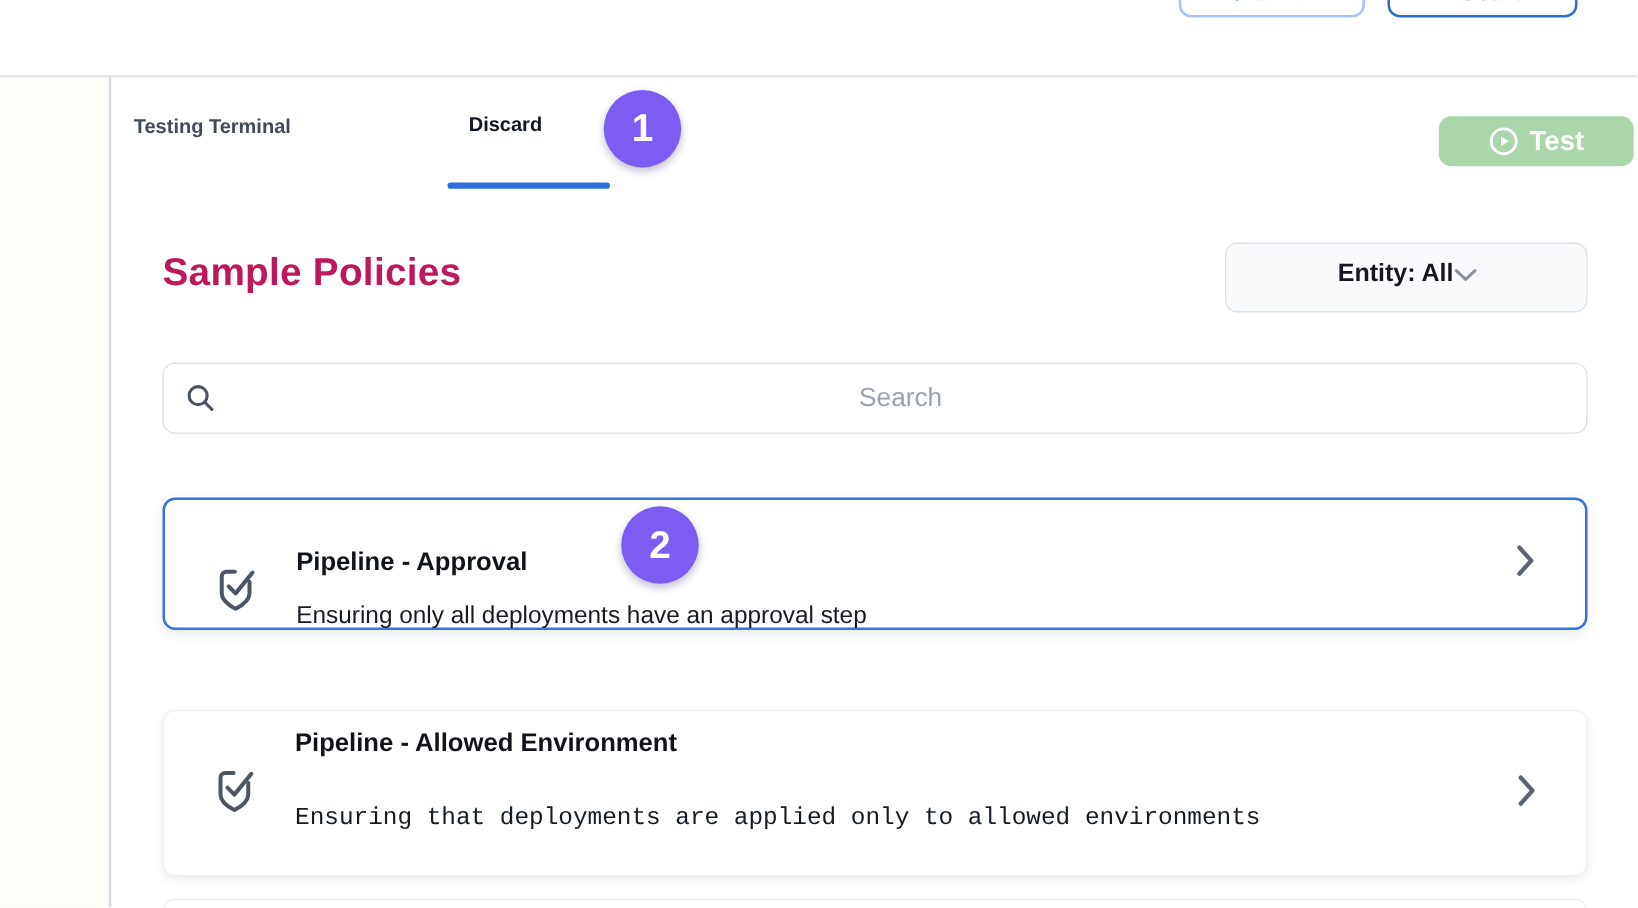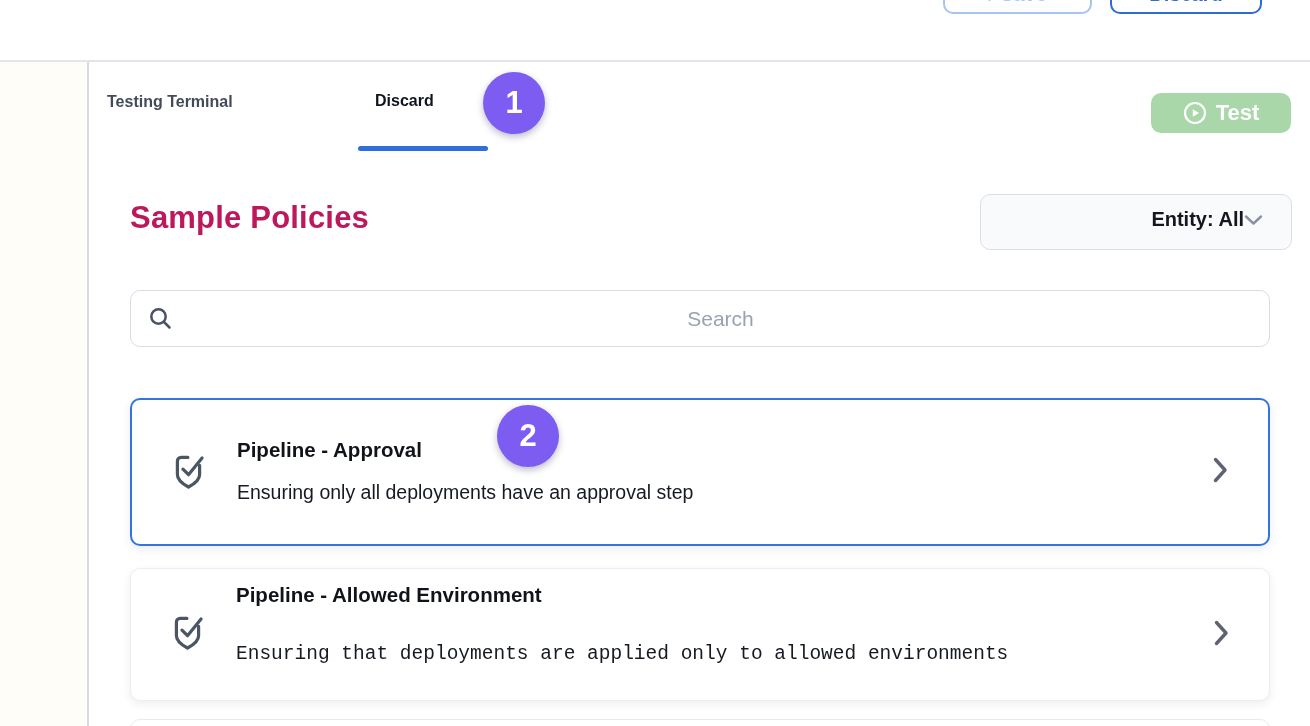--- a/index.html
+++ b/index.html
@@ -30,45 +30,45 @@
 
   
   .step-badge { width:62px; height:62px; border-radius:50%; background:#7c5cf1;
                 color:#fff; font-size:31px; font-weight:700; display:flex;
                 align-items:center; justify-content:center; z-index:10;
                 box-shadow:0 3px 7px rgba(40,30,90,0.30); }
   .badge-1 { left:483px; top:72px; }
   .badge-2 { left:497px; top:405px; }
 
   
-  .test-btn { left:1151px; top:93px; width:140px; height:40px; background:#a9d7aa;
+  .test-btn { left:1151px; top:93px; width:156px; height:40px; background:#a9d7aa;
               border:none; border-radius:10px; color:#fff; font-size:22px; font-weight:700;
               display:flex; align-items:center; justify-content:center; gap:9px; cursor:pointer; }
 
   
   .page-title { left:130px; top:200px; font-size:31px; font-weight:700; color:#be185d; letter-spacing:0.2px; }
 
   
-  .entity-select { left:980px; top:194px; width:312px; height:56px; background:#f9fafc;
+  .entity-select { left:980px; top:194px; width:290px; height:56px; background:#f9fafc;
                    border:1.5px solid #dcdde9; border-radius:10px; display:flex;
-                   align-items:center; justify-content:flex-end;
+                   align-items:center; justify-content:center;
                    padding:0 28px 5px 30px; cursor:pointer; }
   .entity-value { font-size:20px; font-weight:700; color:#14171f; }
 
   
   .search-box { left:130px; top:290px; width:1140px; height:57px; background:#fff;
                 border:1.5px solid #d9dde6; border-radius:10px; display:flex;
                 align-items:center; padding:0 16px; gap:14px; }
   .search-input { border:none; outline:none; flex:1; font-size:21px; color:#1a2030;
                   font-family:"Liberation Sans", sans-serif; background:transparent;text-align:center; }
   .search-input::placeholder { color:#9aa2b2; }
 
   
   .policy-card { left:130px; width:1140px; background:#fff; border-radius:10px; cursor:pointer; }
-  .card-1 { top:398px; height:148px; border:2px solid #3474de; box-shadow:0 3px 9px rgba(30,60,130,0.10); }
+  .card-1 { top:398px; height:106px; border:2px solid #3474de; box-shadow:0 3px 9px rgba(30,60,130,0.10); }
   .card-2 { top:568px; height:133px; border:1.5px solid #edeef3; box-shadow:0 3px 8px rgba(30,40,70,0.08); }
   .card-3 { top:719px; height:40px; border:1.5px solid #e9ebf1; box-shadow:none; }
   .policy-icon { position:absolute; left:38px; }
   .card-1 .policy-icon { top:50px; }
   .card-2 .policy-icon { top:42px; }
   .policy-title { position:absolute; left:105px; font-size:20.5px; font-weight:700; color:#101319; }
   .card-1 .policy-title { top:38px; }
   .card-2 .policy-title { top:14px; }
   .policy-desc { position:absolute; left:105px; font-size:19.5px; color:#151a23; }
   .card-1 .policy-desc { top:81px; }

